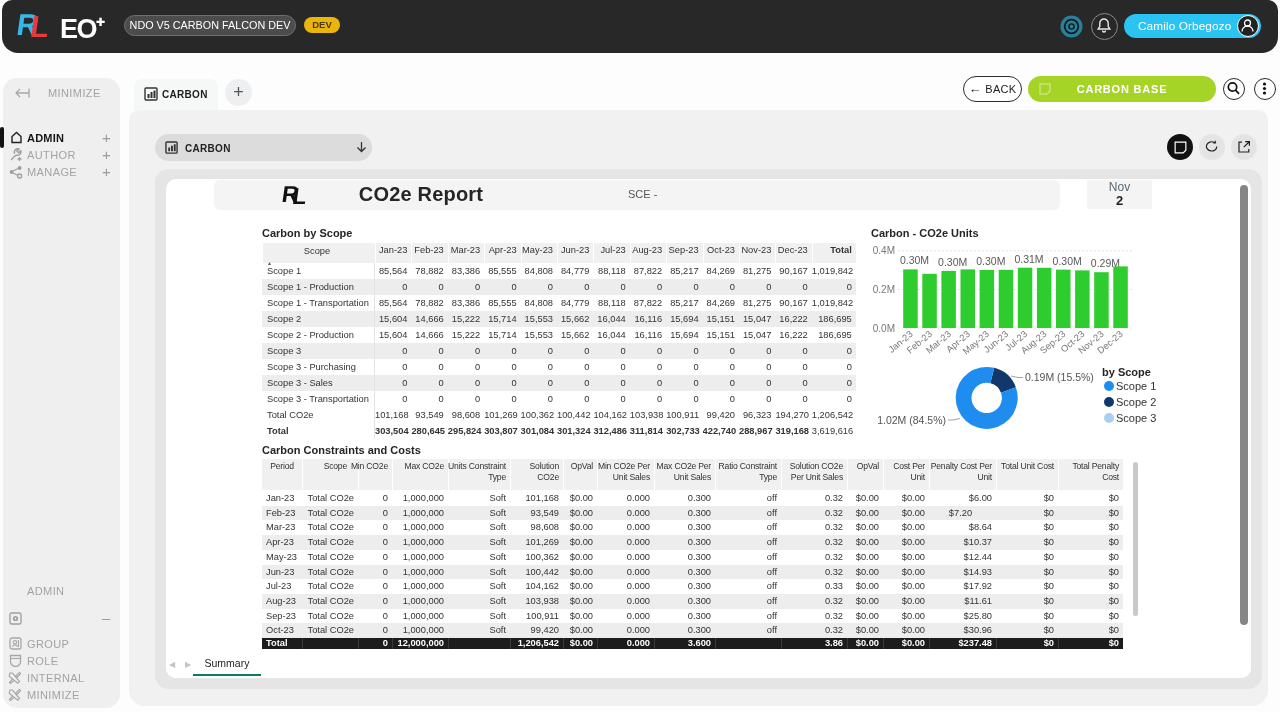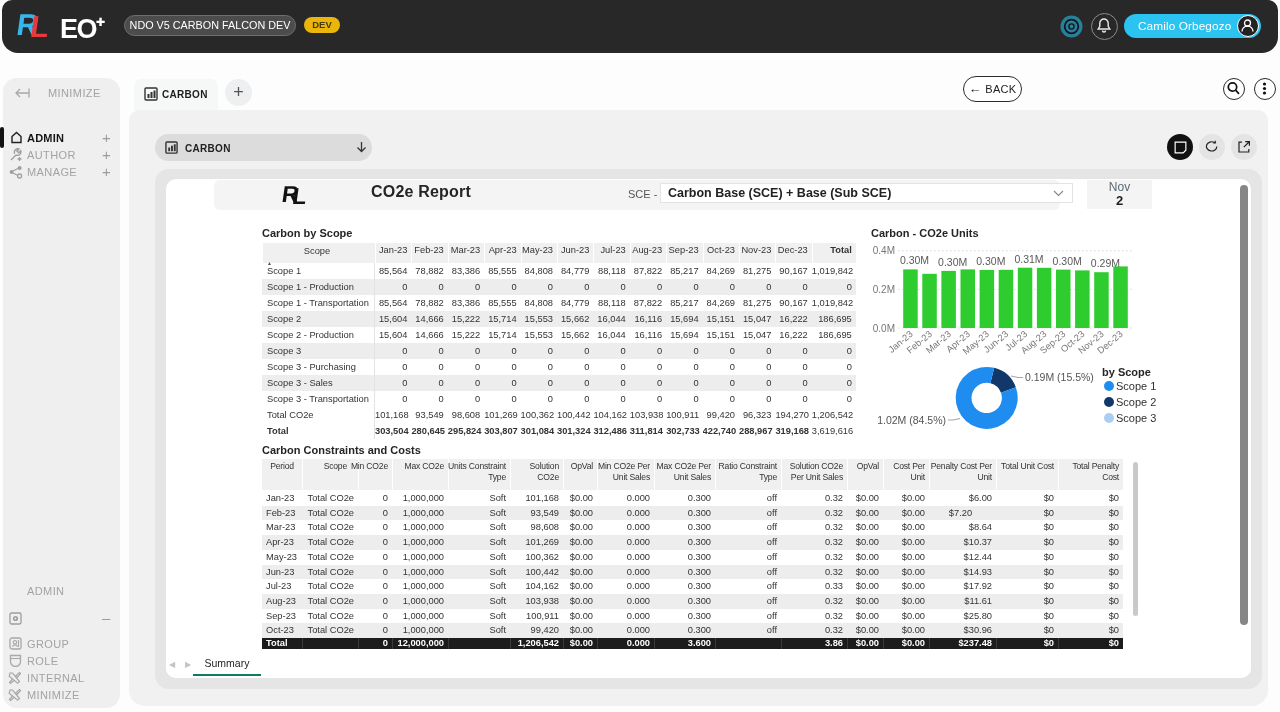--- a/index.html
+++ b/index.html
@@ -35,21 +35,21 @@
 #cpill{left:155px;top:134px;width:217px;height:27px;background:#dcdcdd;border-radius:13.5px}
 #cpill span{position:absolute;left:30px;top:8.5px;font-size:10px;color:#222;font-weight:bold;letter-spacing:.3px}
 #blkc{left:1167px;top:134px;width:26px;height:26px;background:#111;border-radius:50%}
 #refc{left:1199px;top:134px;width:26px;height:26px;background:#e4e4e5;border-radius:50%}
 #expc{left:1231px;top:134px;width:26px;height:26px;background:#e4e4e5;border-radius:50%}
 
 #rcont{left:155px;top:169px;width:1107px;height:520px;background:#e5e5e6;border-radius:14px}
 #rcard{left:166px;top:179px;width:1085px;height:499px;background:#fff;border-radius:10px;overflow:hidden}
 
 #hband{left:48px;top:1px;width:846px;height:30px;background:#f4f4f5;border-radius:6px}
-#rtitle{left:140px;top:4px;width:230px;text-align:center;font-size:16px;font-weight:bold;color:#252525;letter-spacing:.2px}
+#rtitle{left:140px;top:4px;width:230px;text-align:center;font-size:20px;font-weight:bold;color:#252525;letter-spacing:.2px}
 #scelab{left:462px;top:9px;font-size:11px;color:#555}
 #scebox{left:494px;top:4px;width:413px;height:20px;background:#fff;border:1px solid #e3e3e3;font-size:12.5px;font-weight:bold;color:#222;line-height:19px;padding-left:7px}
 #novbox{left:921px;top:1px;width:65px;height:29px;background:#f4f4f5;text-align:center}
 #novbox .m{font-size:12px;color:#5b6770;line-height:13px;padding-top:1px}
 #novbox .d{font-size:13px;color:#222;font-weight:bold;line-height:14px}
 
 .vtitle{position:absolute;font-size:11px;font-weight:bold;color:#252525}
 
 #t1{left:96px;top:64px;width:594px;height:196px}
 .t1h{position:absolute;height:20px;background:#f0f0f1;font-size:9.3px;color:#333;text-align:right;line-height:15px;padding-right:4px;border-left:1px solid #fff;white-space:nowrap}
@@ -167,20 +167,23 @@
       <svg style="position:absolute;left:10px;top:8px" width="14" height="14" viewBox="0 0 14 14">
         <rect x="1" y="1" width="12" height="12" rx="1" fill="none" stroke="#333" stroke-width="1.4"></rect>
         <rect x="3.5" y="7" width="2" height="4" fill="#333"></rect>
         <rect x="6.5" y="5" width="2" height="6" fill="#333"></rect>
         <rect x="9.5" y="3.5" width="2" height="7.5" fill="#333"></rect>
       </svg>
       <span>CARBON</span>
     </div>
 <div class="abs" id="plusc">+</div>
 <div class="olpill" id="backp"><span style="font-size:13px">←</span> BACK</div>
+<div class="abs" id="basep"><svg style="position:absolute;left:10px;top:6px" width="14" height="14" viewBox="0 0 14 14">
+        <path d="M2 2 h10 v7 l-3 3 h-7 z" fill="none" stroke="#c6e47d" stroke-width="1.6"></path>
+      </svg>CARBON BASE</div>
 <div class="abs" id="srchc">
       <svg width="19" height="19" viewBox="0 0 19 19" style="position:absolute;left:0;top:0">
         <circle cx="8.5" cy="8" r="4.2" fill="none" stroke="#111" stroke-width="1.7"></circle>
         <path d="M11.6 11.2 L15 14.8" stroke="#111" stroke-width="1.7"></path>
       </svg>
     </div>
 <div class="abs" id="dotsc"><svg width="19" height="19" viewBox="0 0 19 19">
         <circle cx="9.5" cy="5" r="1.6" fill="#111"></circle>
         <circle cx="9.5" cy="9.5" r="1.6" fill="#111"></circle>
         <circle cx="9.5" cy="14" r="1.6" fill="#111"></circle>
@@ -218,23 +221,20 @@
 
 <div class="abs" id="rcont"></div>
 <div class="abs" id="rcard">
   <div class="abs" id="hband"></div>
   <div class="abs" style="left:116px;top:2px;width:36px;height:26px;transform:skewX(-8deg)">
         <span style="position:absolute;left:0;top:0;font-size:23px;font-weight:bold;color:#111">R</span>
         <span style="position:absolute;left:11px;top:2px;font-size:23px;font-weight:bold;color:#111">L</span>
       </div>
   <div class="abs" id="rtitle">CO2e Report</div>
   <div class="abs" id="scelab">SCE -</div>
-  <div class="abs" id="scebox">Carbon Base (SCE) + Base (Sub SCE)<svg style="position:absolute;right:8px;top:6px" width="11" height="7" viewBox="0 0 11 7">
-          <path d="M1 1 L5.5 5.5 L10 1" fill="none" stroke="#888" stroke-width="1.2"></path>
-        </svg></div>
   <div class="abs" id="novbox">
         <div class="m">Nov</div>
         <div class="d">2</div>
       </div>
   <div class="vtitle" style="left:96px;top:48px">Carbon by Scope</div>
   <div class="abs" id="t1">
         <div class="t1h" style="left:0;top:0;width:113px;text-align:center"><span style="position:relative;top:1px">Scope</span><span class="sortup" style="left:4px;top:13px">▲</span></div>
         <div class="t1h" style="left:113px;top:0;width:36.4px">Jan-23</div>
         <div class="t1h" style="left:149.4px;top:0;width:36.4px">Feb-23</div>
         <div class="t1h" style="left:185.8px;top:0;width:36.4px">Mar-23</div>

